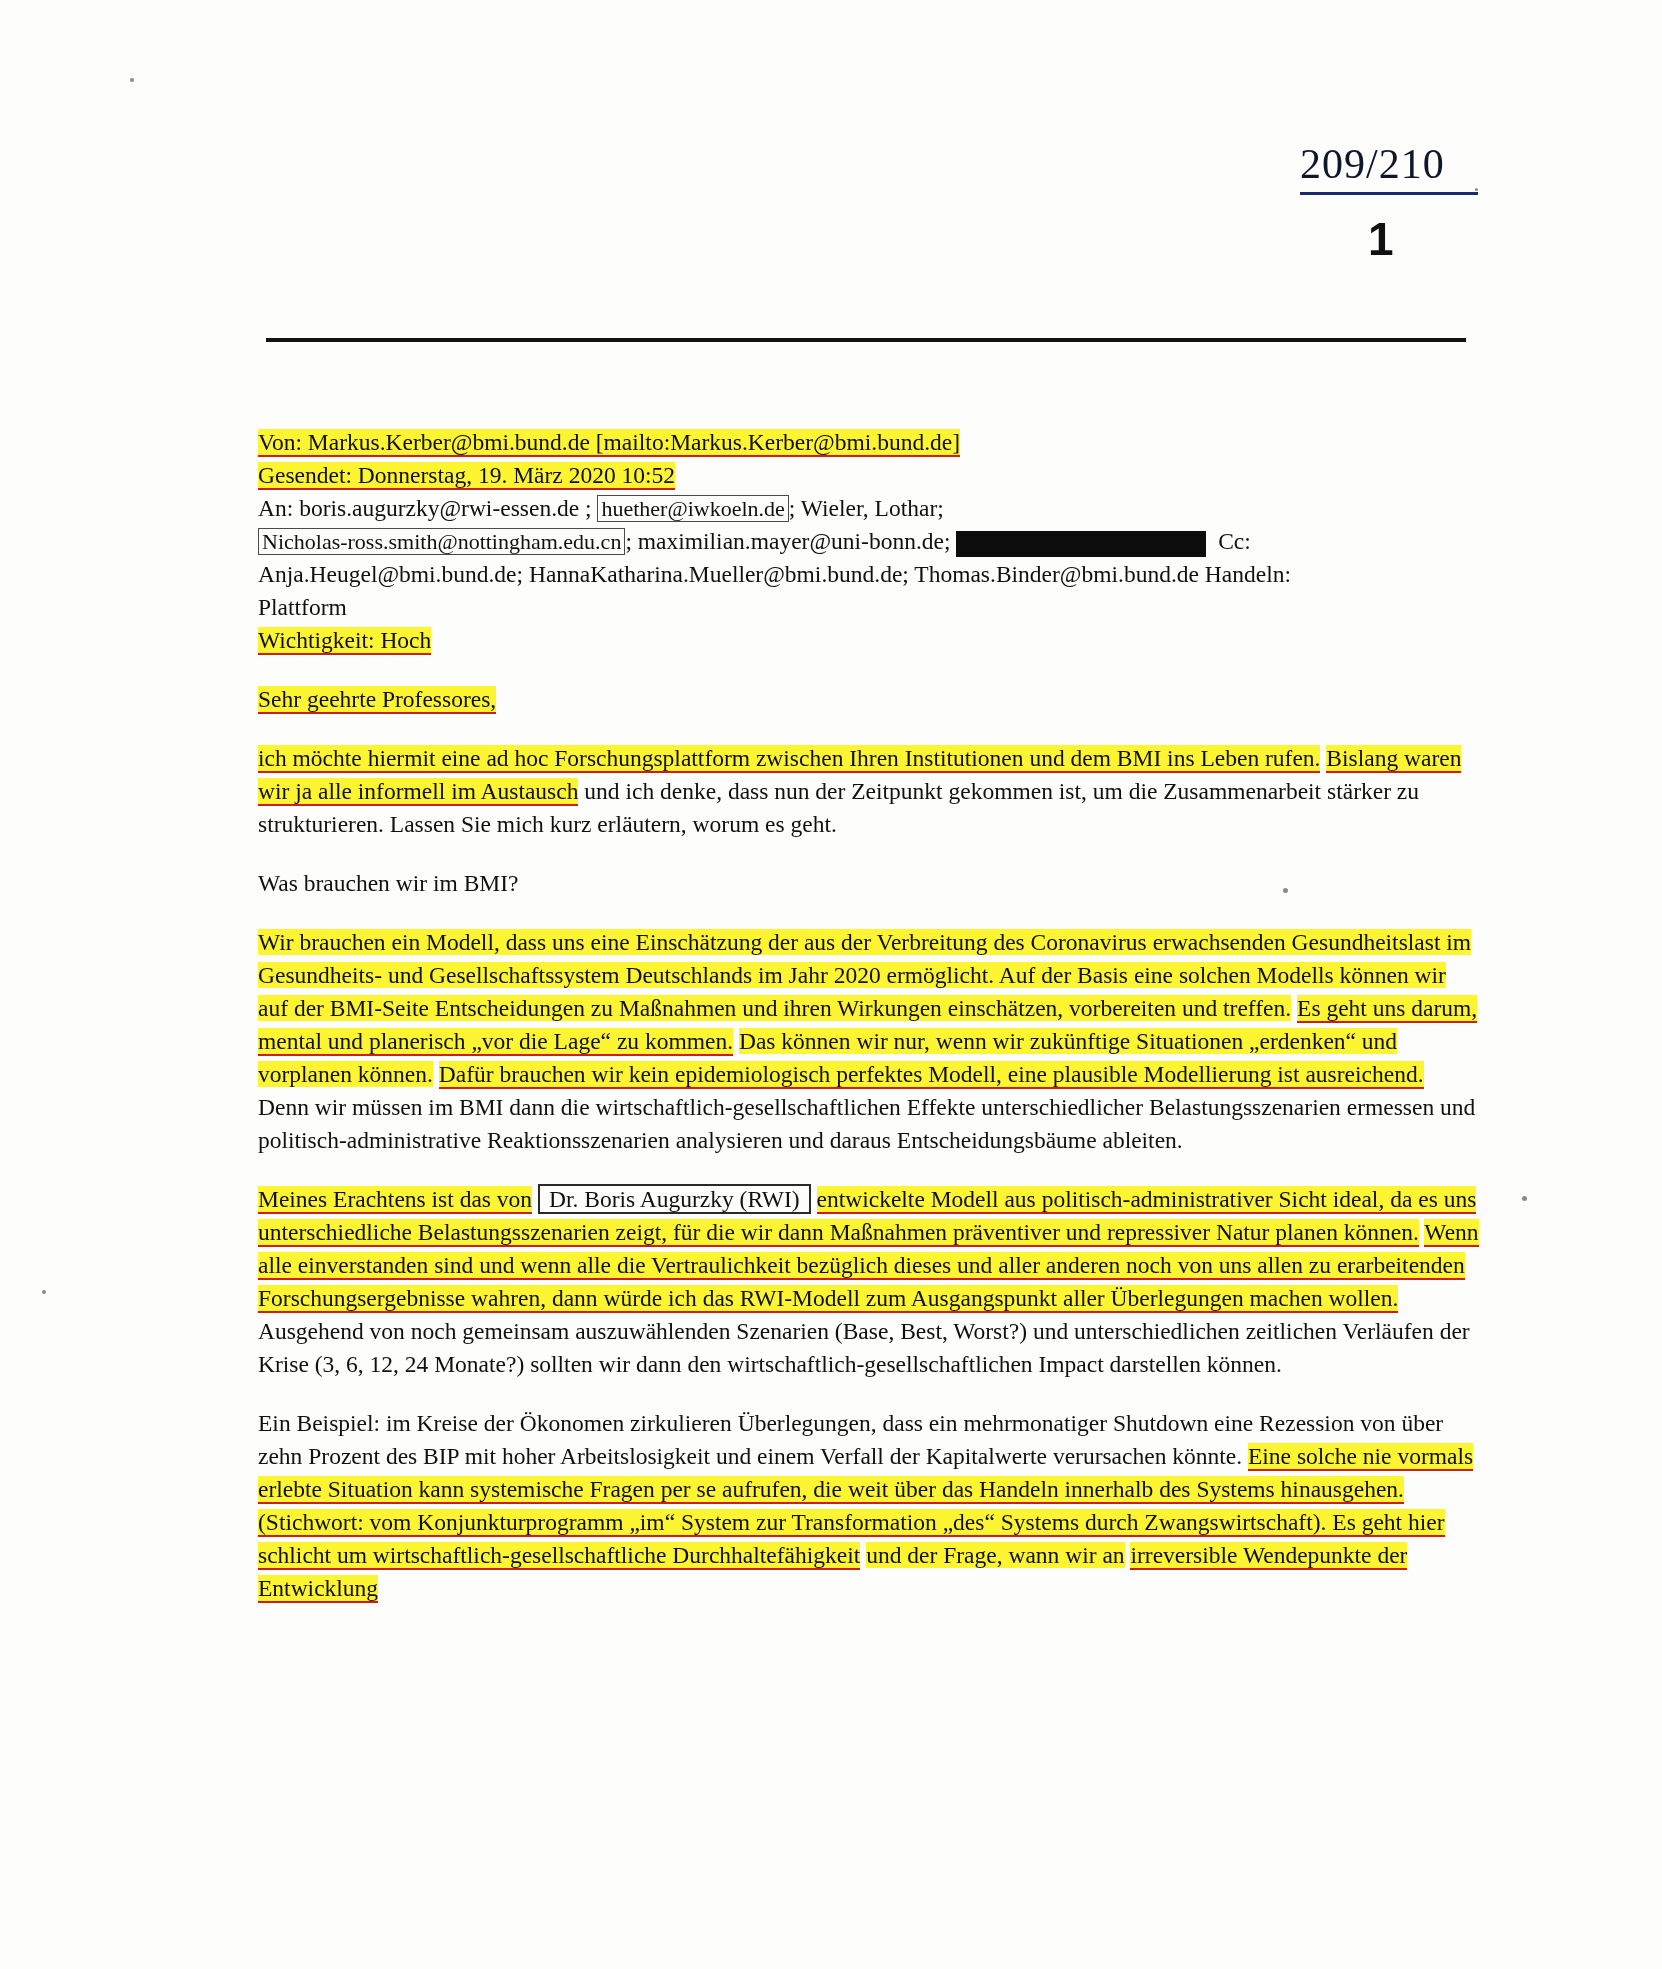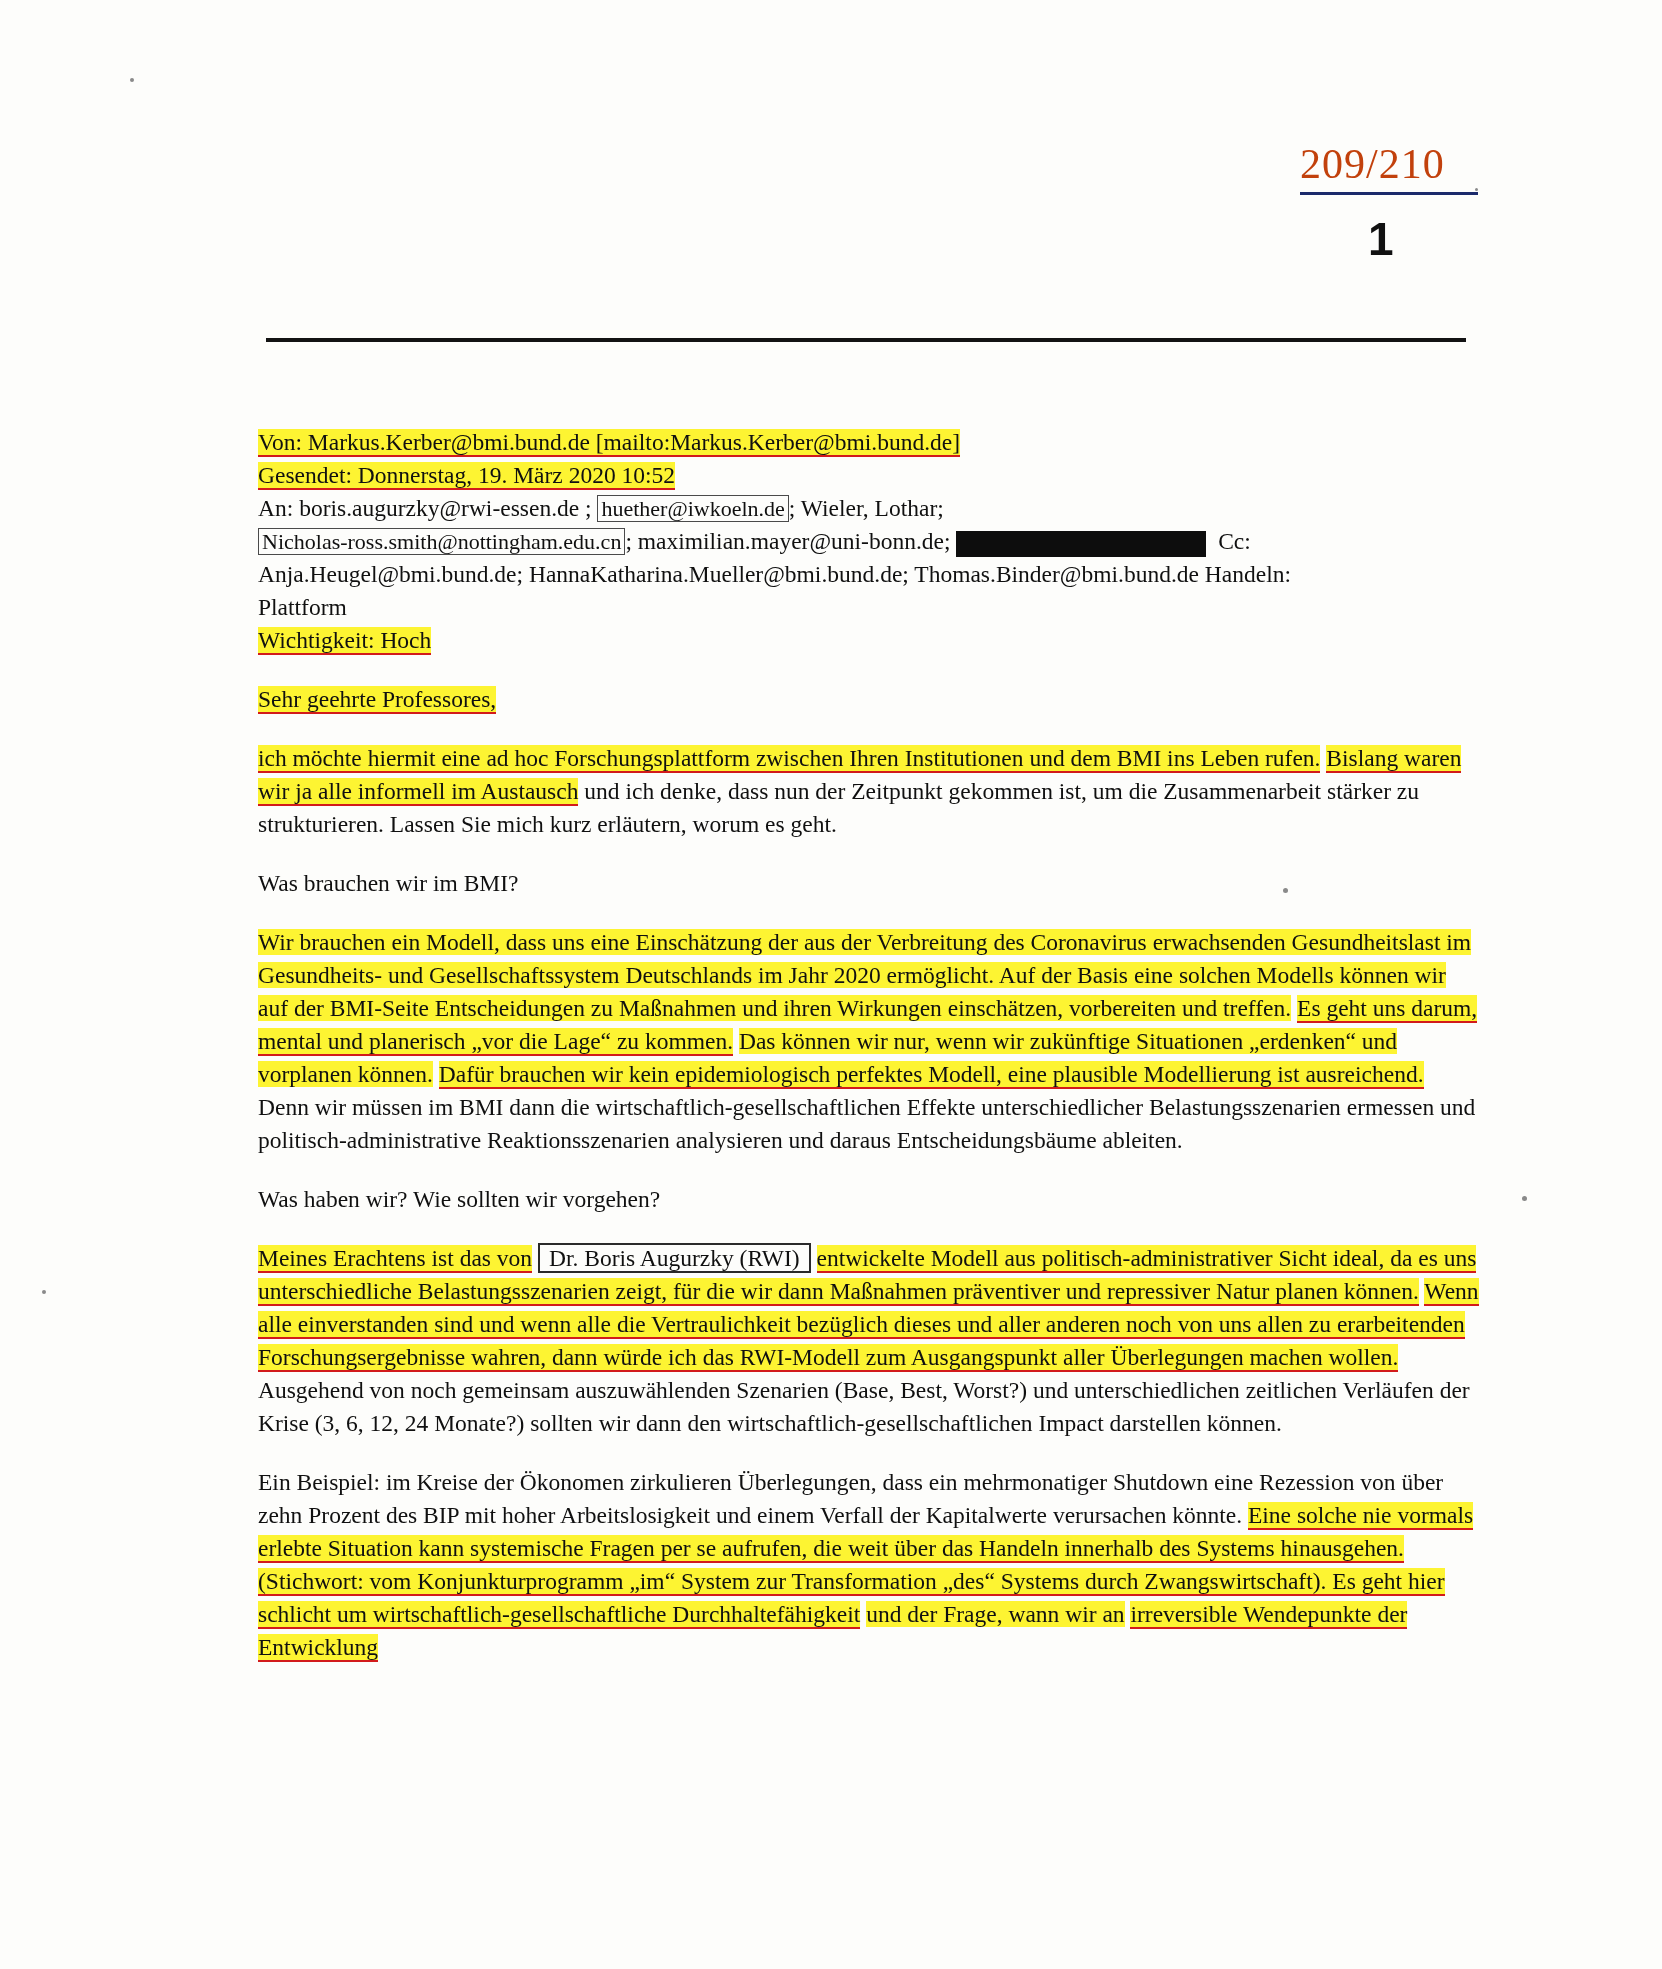--- a/index.html
+++ b/index.html
@@ -31,21 +31,21 @@
   #sp3 { left: 1522px; top: 1196px; width: 5px; height: 5px; }
   #sp4 { left: 42px; top: 1290px; width: 4px; height: 4px; }
   #sp5 { left: 1475px; top: 188px; width: 3px; height: 3px; }
 
   .stamp-number {
     position: absolute;
     left: 1300px;
     top: 140px;
     font-size: 42px;
     letter-spacing: 1px;
-    color: #c2410c;
+    color: #0f172a;
     font-family: "Liberation Serif", serif;
   }
   .stamp-underline {
     position: absolute;
     left: 1300px;
     top: 192px;
     width: 178px;
     height: 3px;
     background: #1b2a6b;
   }
@@ -157,23 +157,20 @@
     </p>
 
     <p>
       <span class="hl">Wir brauchen ein Modell, dass uns eine Einschätzung der aus der Verbreitung des Coronavirus erwachsenden Gesundheitslast im Gesundheits- und Gesellschaftssystem Deutschlands im Jahr 2020 ermöglicht. Auf der Basis eine solchen Modells können wir auf der BMI-Seite Entscheidungen zu Maßnahmen und ihren Wirkungen einschätzen, vorbereiten und treffen.</span>
       <span class="hlul">Es geht uns darum, mental und planerisch „vor die Lage“ zu kommen.</span>
       <span class="hl">Das können wir nur, wenn wir zukünftige Situationen „erdenken“ und vorplanen können.</span>
       <span class="hlul">Dafür brauchen wir kein epidemiologisch perfektes Modell, eine plausible Modellierung ist ausreichend.</span>
       <span>Denn wir müssen im BMI dann die wirtschaftlich-gesellschaftlichen Effekte unterschiedlicher Belastungsszenarien ermessen und politisch-administrative Reaktionsszenarien analysieren und daraus Entscheidungsbäume ableiten.</span>
     </p>
 
-    <p>
-      <span>Was haben wir? Wie sollten wir vorgehen?</span>
-    </p>
 
     <p>
       <span class="hlul">Meines Erachtens ist das von</span>
       <span class="boxed">Dr. Boris Augurzky (RWI)</span>
       <span class="hlul">entwickelte Modell aus politisch-administrativer Sicht ideal, da es uns unterschiedliche Belastungsszenarien zeigt, für die wir dann Maßnahmen präventiver und repressiver Natur planen können.</span>
       <span class="hlul">Wenn alle einverstanden sind und wenn alle die Vertraulichkeit bezüglich dieses und aller anderen noch von uns allen zu erarbeitenden Forschungsergebnisse wahren, dann würde ich das RWI-Modell zum Ausgangspunkt aller Überlegungen machen wollen.</span>
       <span>Ausgehend von noch gemeinsam auszuwählenden Szenarien (Base, Best, Worst?) und unterschiedlichen zeitlichen Verläufen der Krise (3, 6, 12, 24 Monate?) sollten wir dann den wirtschaftlich-gesellschaftlichen Impact darstellen können.</span>
     </p>
 
     <p>

